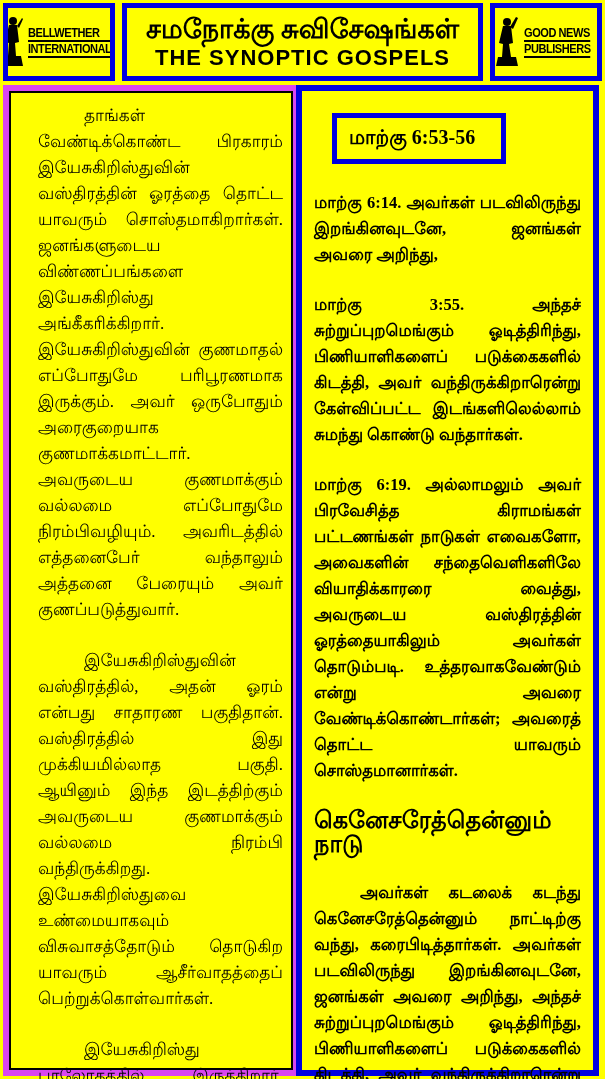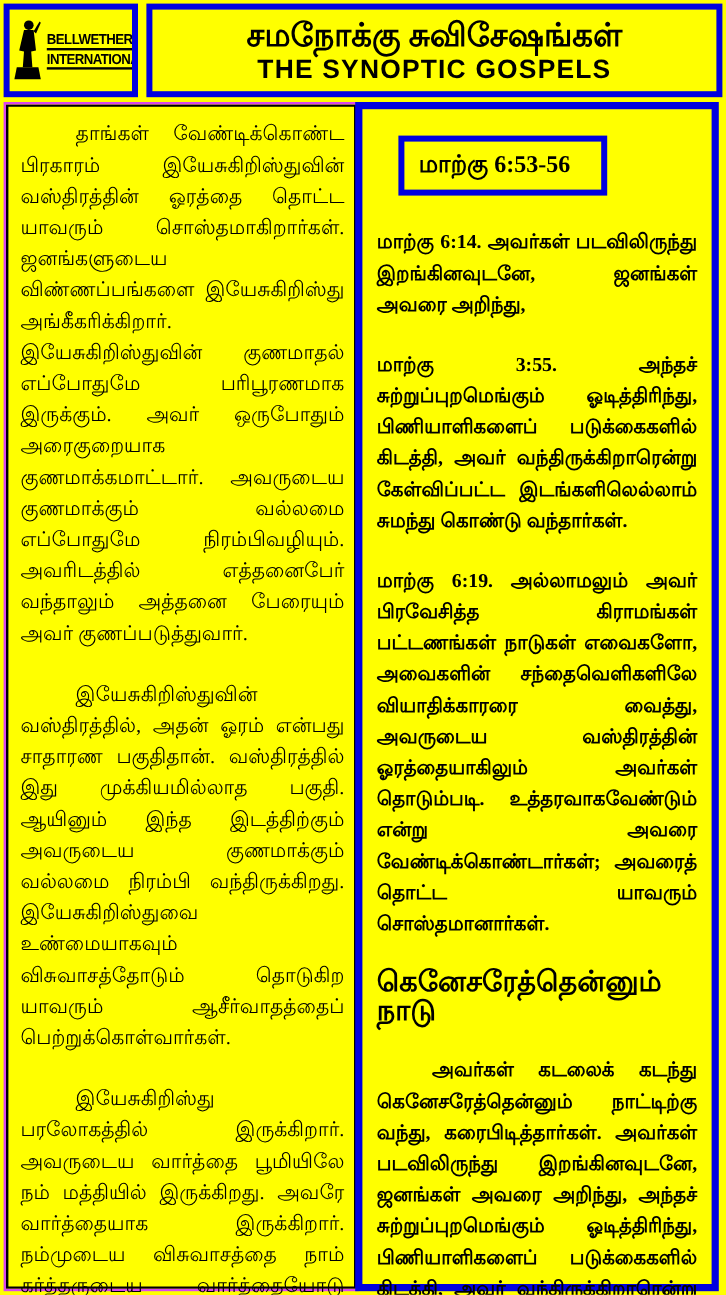--- a/index.html
+++ b/index.html
@@ -18,21 +18,21 @@
   .header-row {
     display: flex; gap: 7px; height: 78px; margin-bottom: 4px;
   }
   .bluebox {
     border: 5px solid #0000DE;
     background: #FFFF00;
     overflow: hidden;
   }
   .logo-box {
     width: 112px; flex: 0 0 112px;
-    display: flex; align-items: center; 
+    display: flex; align-items: center; justify-content: center;
     gap: 3px; padding: 2px;
   }
   .logo-figure { width: 26px; height: 52px; flex: 0 0 26px; }
   .logo-text { display: flex; flex-direction: column; }
   .logo-line {
     font-family: "Liberation Sans", sans-serif;
     font-weight: bold; font-size: 12px; line-height: 14px;
     letter-spacing: -0.5px; white-space: nowrap;
     border-bottom: 2px solid #000;
     transform: scaleX(0.92); transform-origin: left;
@@ -48,23 +48,23 @@
   .title-english {
     font-family: Liberation Sans, sans-serif;
     font-weight: bold; font-size: 22px; line-height: 26px; white-space: nowrap;
     letter-spacing: 1px;
   }
 
   
   .content-row { display: flex; gap: 0; height: 991px; }
   .col-left {
     width: 296px; flex: 0 0 296px; height: 100%;
-    border: 2px solid #d946ef;
+    border: 6px solid #d946ef;
     box-shadow: inset 0 0 0 2px #000;
-    padding: 12px 10px 10px 12px;
+    padding: 12px 10px 10px 29px;
     font-family: Liberation Serif, serif;
   }
   .col-right {
     width: 303px; flex: 0 0 303px; height: 100%;
     border: 6px solid #0000DE;
     margin-left: -3px;
     padding: 18px 12px 10px 12px;
   }
   .body-text p {
     font-size: 17px; line-height: 26px;
@@ -117,20 +117,34 @@
         <span class="logo-line">BELLWETHER</span>
         <span class="logo-line">INTERNATIONAL</span>
       </div>
     </div>
 
     <div class="bluebox title-box">
       <div class="title-tamil">சமநோக்கு சுவிசேஷங்கள்</div>
       <div class="title-english">THE SYNOPTIC GOSPELS</div>
     </div>
 
+    <div class="bluebox logo-box">
+      <svg class="logo-figure" viewBox="0 0 26 52" xmlns="http://www.w3.org/2000/svg">
+        <g fill="#000">
+          <circle cx="12" cy="6" r="4"></circle>
+          <path d="M8 10 L16 10 L18 27 L14 28 L16 41 L7 41 L8 28 L4 27 Z"></path>
+          <path d="M15 11 L21 1 L23 2 L18 13 Z"></path>
+          <path d="M3 41 L21 41 L23 50 L1 50 Z"></path>
+        </g>
+      </svg>
+      <div class="logo-text">
+        <span class="logo-line">GOOD NEWS</span>
+        <span class="logo-line">PUBLISHERS</span>
+      </div>
+    </div>
 
   </div>
 
   <div class="content-row">
 
     <div class="col-left body-text">
       <p>தாங்கள் வேண்டிக்கொண்ட பிரகாரம் இயேசுகிறிஸ்துவின் வஸ்திரத்தின் ஓரத்தை தொட்ட யாவரும் சொஸ்தமாகிறார்கள். ஜனங்களுடைய விண்ணப்பங்களை இயேசுகிறிஸ்து அங்கீகரிக்கிறார். இயேசுகிறிஸ்துவின் குணமாதல் எப்போதுமே பரிபூரணமாக இருக்கும். அவர் ஒருபோதும் அரைகுறையாக குணமாக்கமாட்டார். அவருடைய குணமாக்கும் வல்லமை எப்போதுமே நிரம்பிவழியும். அவரிடத்தில் எத்தனைபேர் வந்தாலும் அத்தனை பேரையும் அவர் குணப்படுத்துவார்.</p>
       <p>இயேசுகிறிஸ்துவின் வஸ்திரத்தில், அதன் ஓரம் என்பது சாதாரண பகுதிதான். வஸ்திரத்தில் இது முக்கியமில்லாத பகுதி. ஆயினும் இந்த இடத்திற்கும் அவருடைய குணமாக்கும் வல்லமை நிரம்பி வந்திருக்கிறது. இயேசுகிறிஸ்துவை உண்மையாகவும் விசுவாசத்தோடும் தொடுகிற யாவரும் ஆசீர்வாதத்தைப் பெற்றுக்கொள்வார்கள்.</p>
       <p>இயேசுகிறிஸ்து பரலோகத்தில் இருக்கிறார். அவருடைய வார்த்தை பூமியிலே நம் மத்தியில் இருக்கிறது. அவரே வார்த்தையாக இருக்கிறார். நம்முடைய விசுவாசத்தை நாம் கர்த்தருடைய வார்த்தையோடு சேர்த்து அதை தொடும்போது, கிறிஸ்துவின் ஆசீர்வாதம் நமக்கும் கொடுக்கப்படும். வார்த்தையை விசுவாசத்தோடு ஏற்றுக்கொள்வது, அவருடைய வஸ்திரத்தின் ஓரத்தை தொடுவதற்கு சமமாகும். விசுவாசத்தோடு அவருடைய வார்த்தையை நமது ஜீவியத்தில் ஏற்றுக்கொள்ளும்போது நாம் சொஸ்தமாகிறோம்.</p>
     </div>

